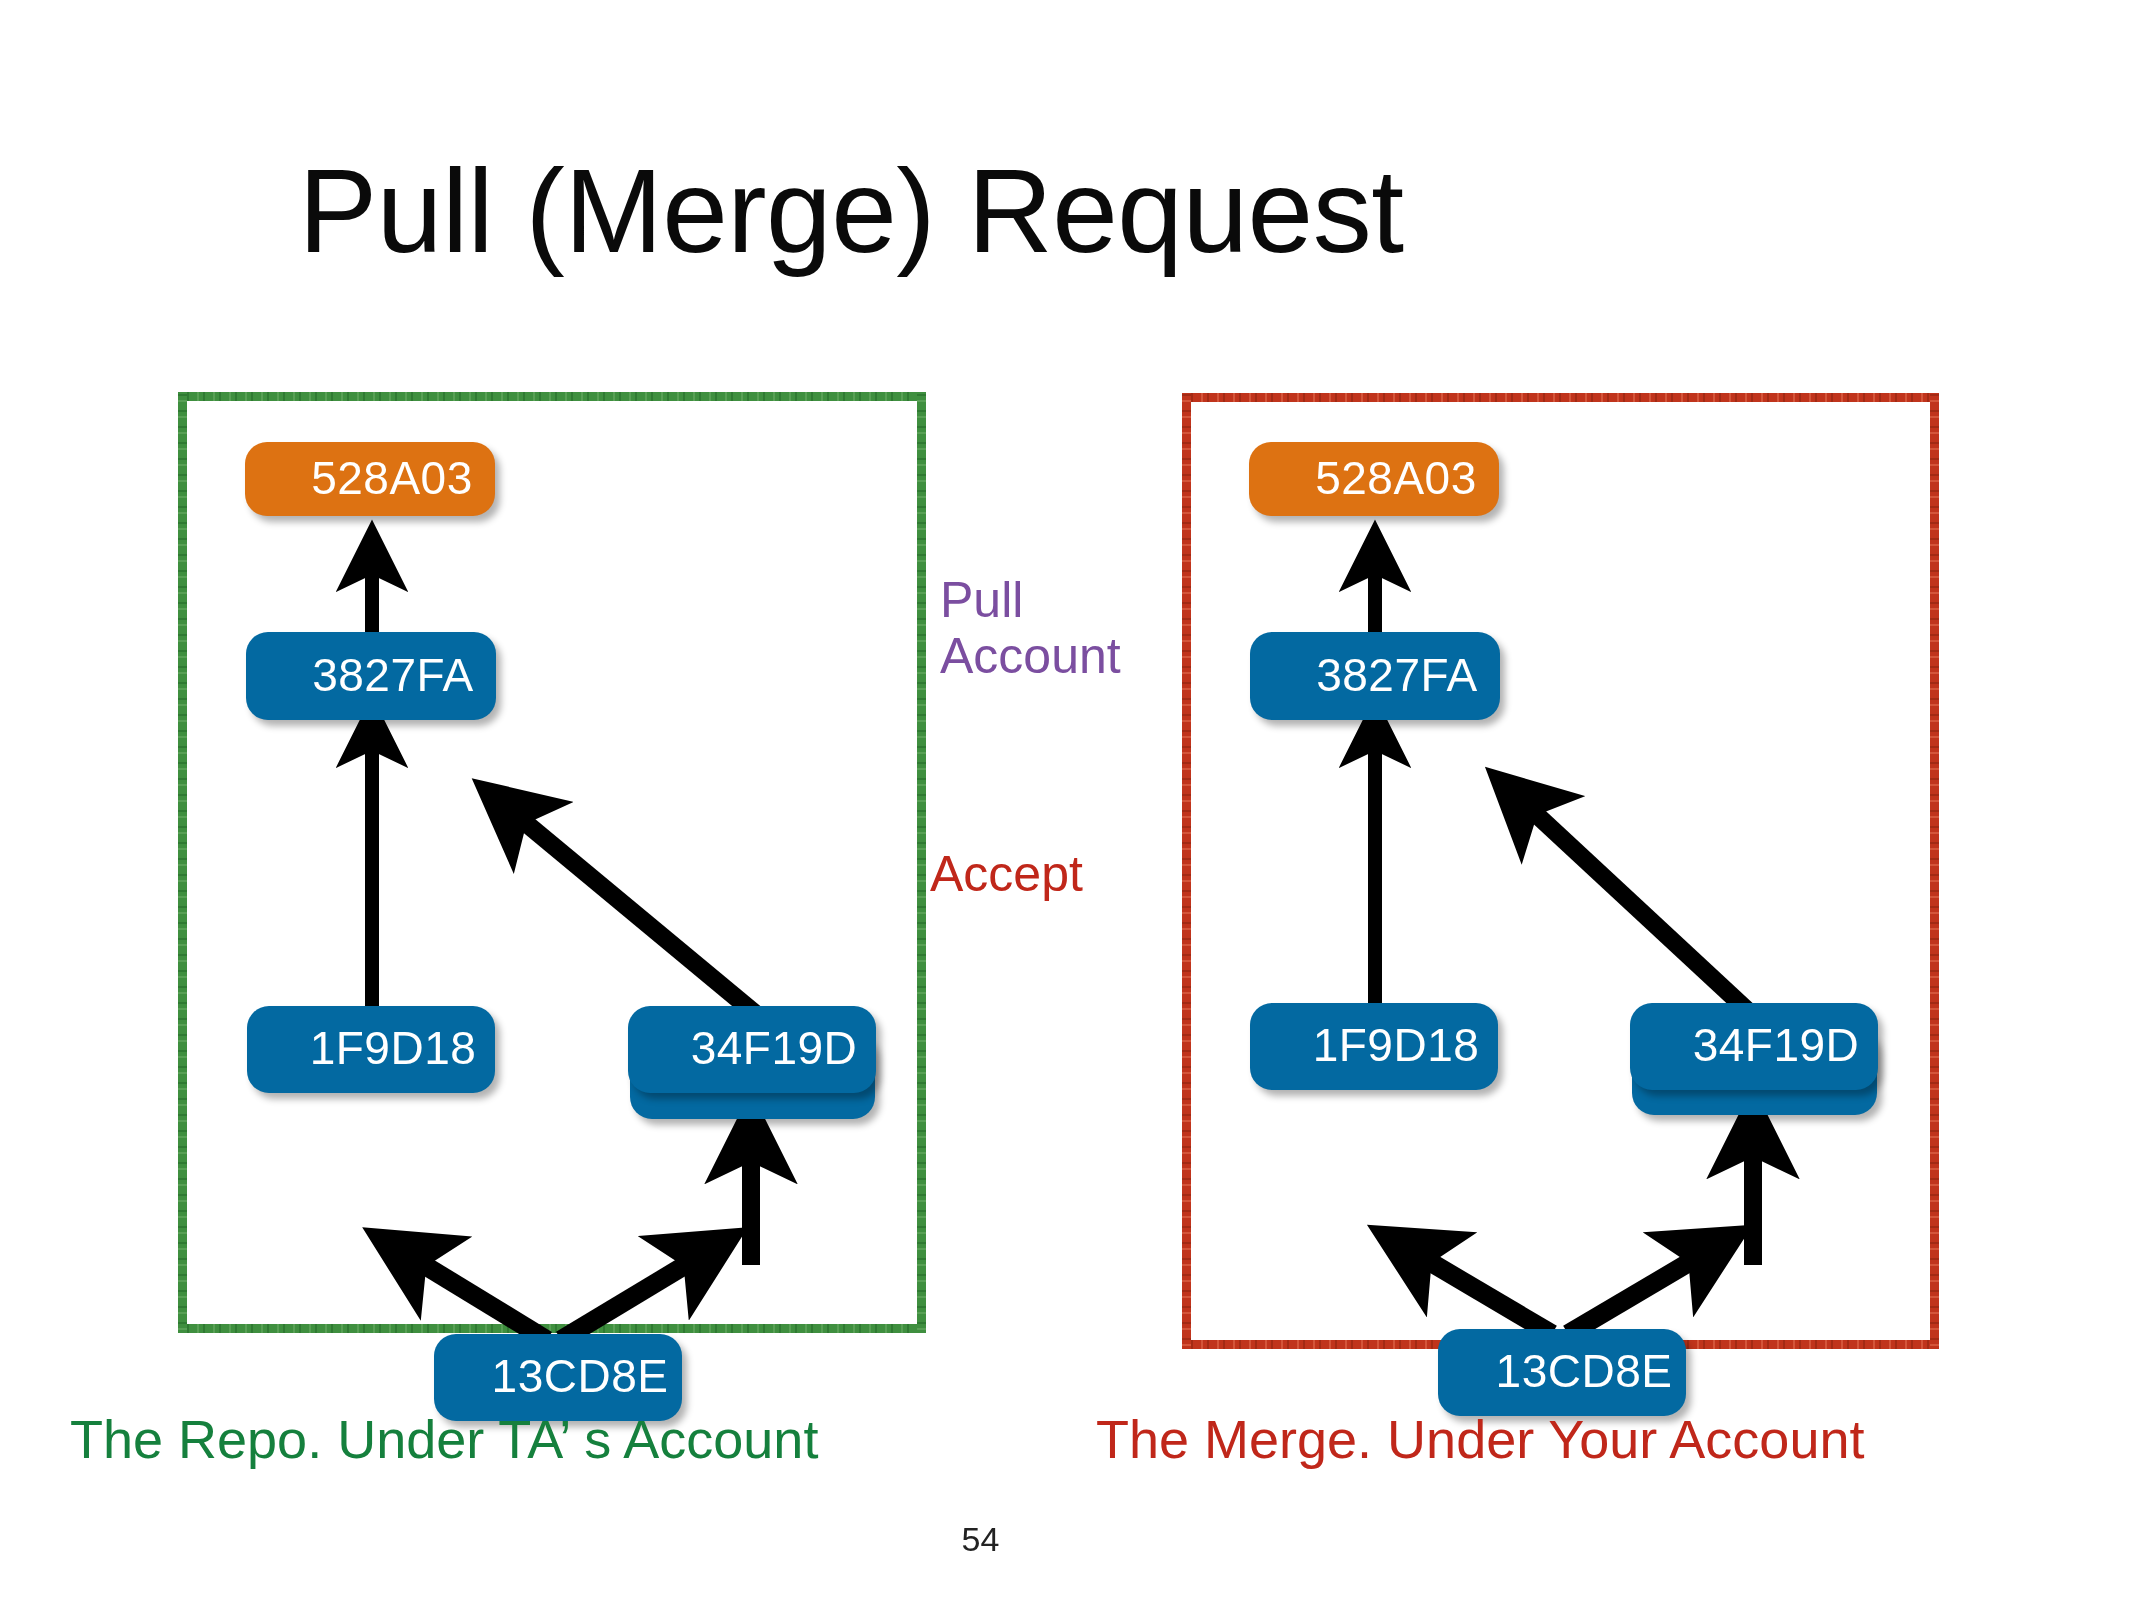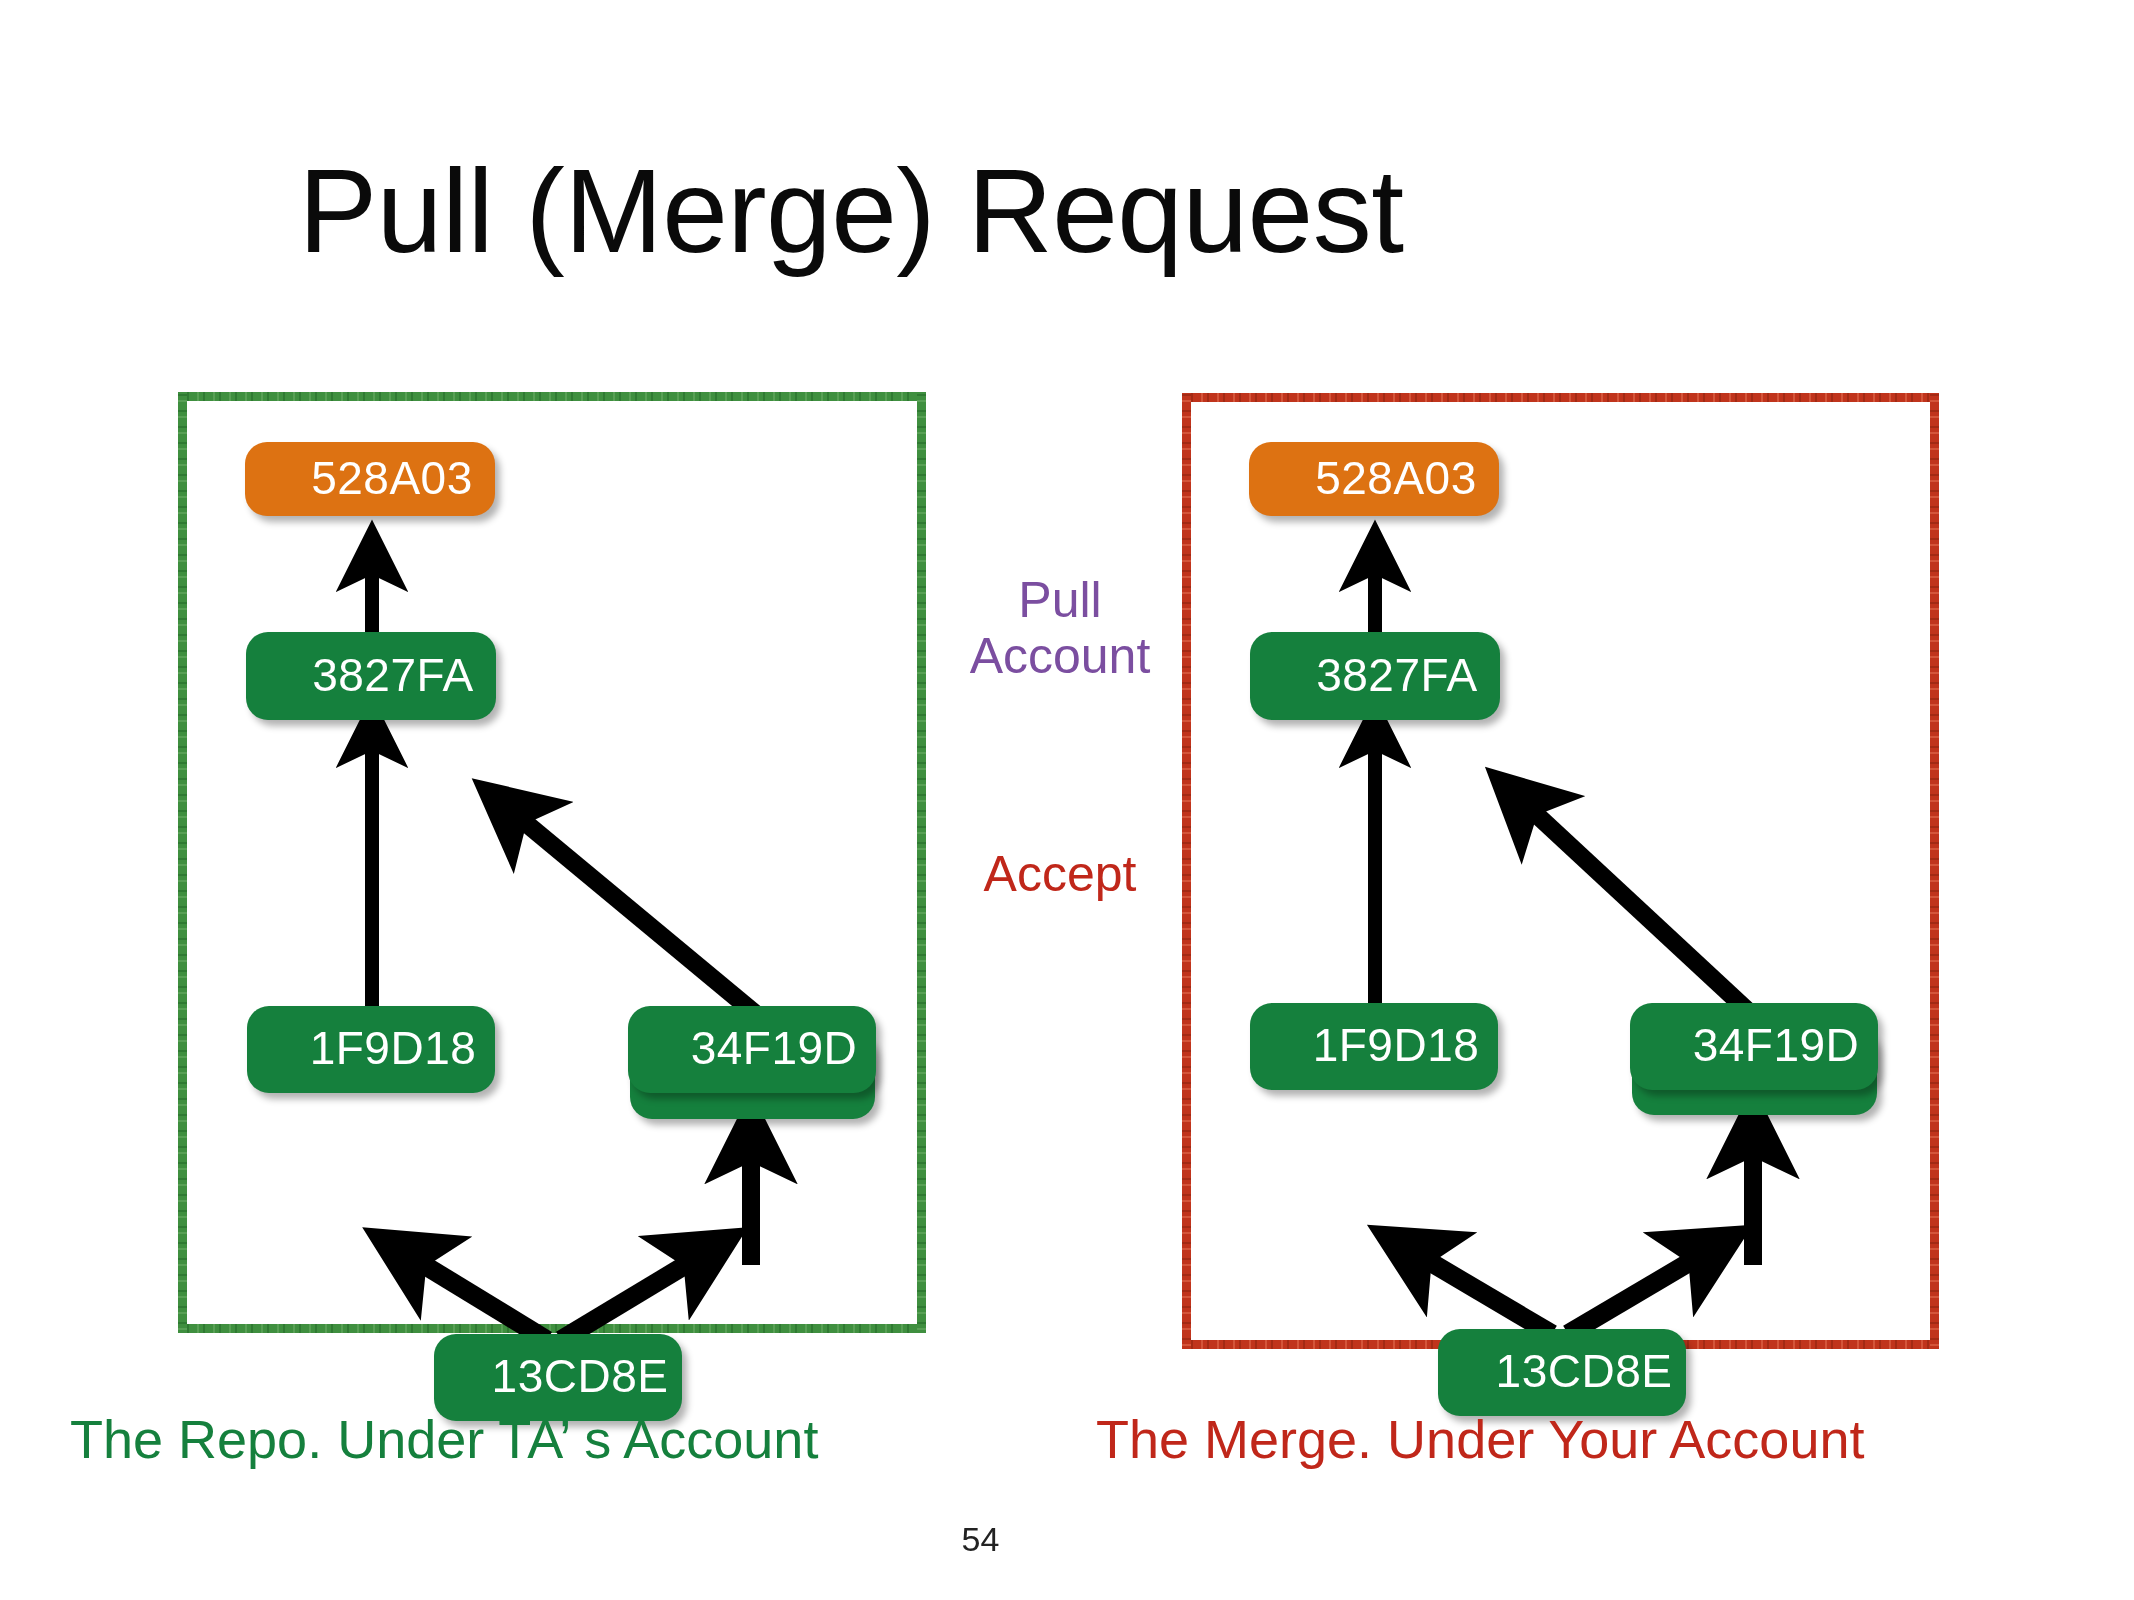--- a/index.html
+++ b/index.html
@@ -85,36 +85,35 @@
     display: flex;
     align-items: center;
     justify-content: center;
     box-shadow: 5px 6px 7px rgba(0,0,0,0.30);
     white-space: nowrap;
     letter-spacing: 0.5px;
     box-sizing: border-box;
     padding-bottom: 3px;
     padding-left: 44px;
   }
-  .node-blue   { background: #15803d; }
+  .node-blue   { background: #0369a1; }
   .node-orange { background: #dd7212; }
 
   
   .arrows {
     position: absolute;
     left: 0; top: 0;
     width: 2134px;
     height: 1600px;
     pointer-events: none;
   }
 
   
   .mid-label {
     position: absolute;
-    text-align: center;
     white-space: nowrap;
   }
   .label-pull {
     color: #7b4ea0;
     font-size: 50px;
     line-height: 1.12;
     left: 940px;
     top: 572px;
     width: 240px;
   }

